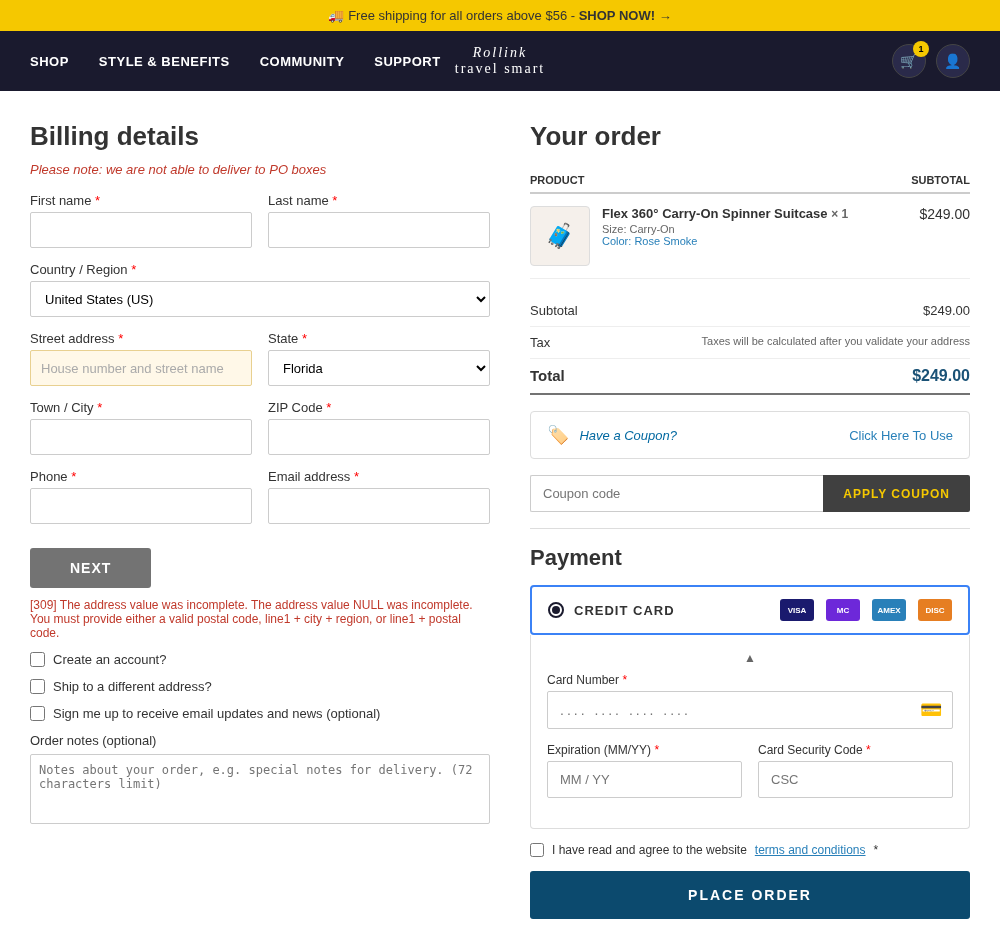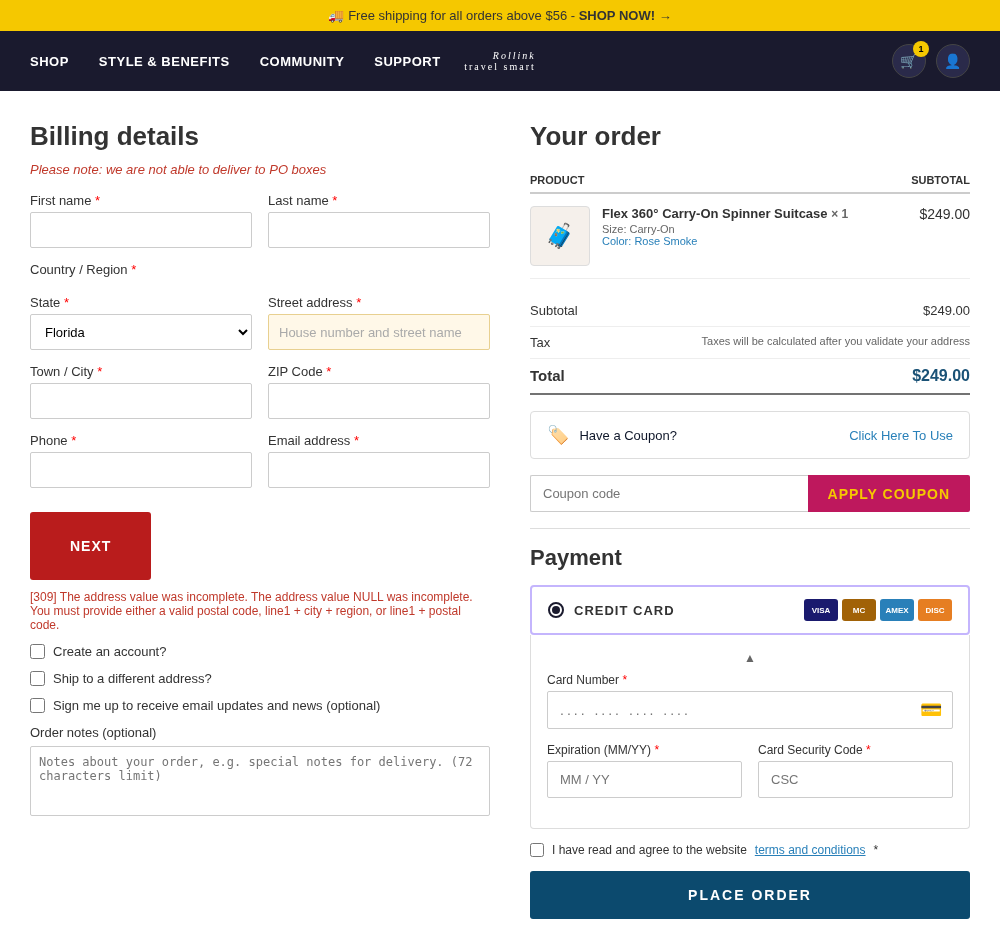--- a/index.html
+++ b/index.html
@@ -37,21 +37,21 @@
       margin: 0 auto;
       color: #fff;
       font-size: 26px;
       font-weight: 700;
       font-family: Georgia, serif;
       text-align: center;
       position: absolute;
       left: 50%;
       transform: translateX(-50%);
     }
-    .nav-logo span { display: block; font-size: 10px; font-weight: 300; letter-spacing: 2px; text-align: right; }
+    .nav-logo span { display: block; font-size: 14px; font-weight: 300; letter-spacing: 2px; text-align: center; }
     .nav-icons { margin-left: auto; display: flex; gap: 10px; align-items: center; }
     .nav-icon-btn {
       width: 34px; height: 34px;
       border-radius: 50%;
       background: #2a2a4a;
       border: 1px solid #444;
       color: #fff;
       display: flex; align-items: center; justify-content: center;
       cursor: pointer;
       font-size: 14px;
@@ -98,24 +98,24 @@
     }
     .form-group select { background: #fff; cursor: pointer; }
 
     .street-input {
       background-color: #fff8e8;
       border-color: #e8d090 !important;
     }
     .street-input::placeholder { color: #aaa; }
 
     .next-btn {
-      background: #b91c1c;
+      background: #737373;
       color: #fff;
       border: none;
-      padding: 26px 40px;
+      padding: 12px 40px;
       font-size: 14px;
       font-weight: 700;
       letter-spacing: 1px;
       cursor: pointer;
       border-radius: 3px;
       margin-top: 10px;
     }
 
     .error-msg {
       color: #c0392b;
@@ -178,77 +178,77 @@
     .coupon-section {
       border: 1px solid #ddd;
       border-radius: 4px;
       padding: 12px 16px;
       margin: 16px 0;
       display: flex;
       align-items: center;
       gap: 10px;
     }
     .coupon-icon { font-size: 18px; color: #c0392b; }
-    .coupon-text { font-size: 13px; color: #0f172a; }
+    .coupon-text { font-size: 13px; color: #0369a1; font-style: italic; }
     .coupon-link { color: #2980b9; font-size: 13px; text-decoration: none; margin-left: auto; }
 
     .coupon-input-row { display: flex; gap: 0; margin-bottom: 16px; }
     .coupon-input {
       flex: 1;
       border: 1px solid #ccc;
       padding: 10px 12px;
       font-size: 13px;
       border-right: none;
       outline: none;
       border-radius: 2px 0 0 2px;
     }
     .apply-btn {
-      background: #be185d;
+      background: #404040;
       color: #f5c800;
       border: none;
       padding: 10px 20px;
-      font-size: 14px;
+      font-size: 12px;
       font-weight: 700;
       letter-spacing: 1px;
       cursor: pointer;
       border-radius: 0 2px 2px 0;
     }
 
     .payment-title { font-size: 22px; font-weight: 700; margin-bottom: 14px; }
 
     .credit-card-option {
-      border: 2px solid #c4b5fd;
+      border: 2px solid #3b82f6;
       border-radius: 4px;
       padding: 12px 16px;
       display: flex;
       align-items: center;
       gap: 10px;
       margin-bottom: 0;
     }
     .radio-dot {
       width: 16px; height: 16px;
       border-radius: 50%;
       border: 2px solid #1a1a2e;
       display: flex; align-items: center; justify-content: center;
     }
     .radio-dot-inner {
       width: 8px; height: 8px;
       background: #1a1a2e;
       border-radius: 50%;
     }
     .credit-label { font-size: 13px; font-weight: 700; letter-spacing: 1px; flex: 1; }
-    .card-icons { display: flex; gap: 4px; align-items: center; }
+    .card-icons { display: flex; gap: 12px; align-items: center; }
     .card-icon {
       width: 34px; height: 22px;
       border-radius: 3px;
       display: flex; align-items: center; justify-content: center;
       font-size: 8px; font-weight: 700;
     }
     .visa-card { background: #1a1a6e; color: #fff; }
-    .mc-card { background: #a16207; color: #fff; }
+    .mc-card { background: #6d28d9; color: #fff; }
     .amex-card { background: #2980b9; color: #fff; }
     .disc-card { background: #e67e22; color: #fff; }
 
     .card-form-section {
       border: 1px solid #ddd;
       border-top: none;
       padding: 16px;
       border-radius: 0 0 4px 4px;
     }
     .chevron-up { text-align: center; font-size: 12px; color: #666; margin-bottom: 8px; }
@@ -361,38 +361,41 @@
         <input type="text" style="">
       </div>
     </div>
 
     
     <div class="form-row">
       <div class="form-group">
         <label>
           <span>Country / Region</span> <span class="req">*</span>
         </label>
+        <select>
+          <option>United States (US)</option>
+        </select>
       </div>
     </div>
 
     
     <div class="form-row">
+      <div class="form-group">
+        <label>
+          <span>Street address</span> <span class="req">*</span>
+        </label>
+        <input type="text" class="street-input" placeholder="House number and street name" style="">
+      </div>
       <div class="form-group">
         <label>
           <span>State</span> <span class="req">*</span>
         </label>
         <select>
           <option>Florida</option>
         </select>
-      </div>
-      <div class="form-group">
-        <label>
-          <span>Street address</span> <span class="req">*</span>
-        </label>
-        <input type="text" class="street-input" placeholder="House number and street name" style="">
       </div>
     </div>
 
     
     <div class="form-row">
       <div class="form-group">
         <label>
           <span>Town / City</span> <span class="req">*</span>
         </label>
         <input type="text" style="">

